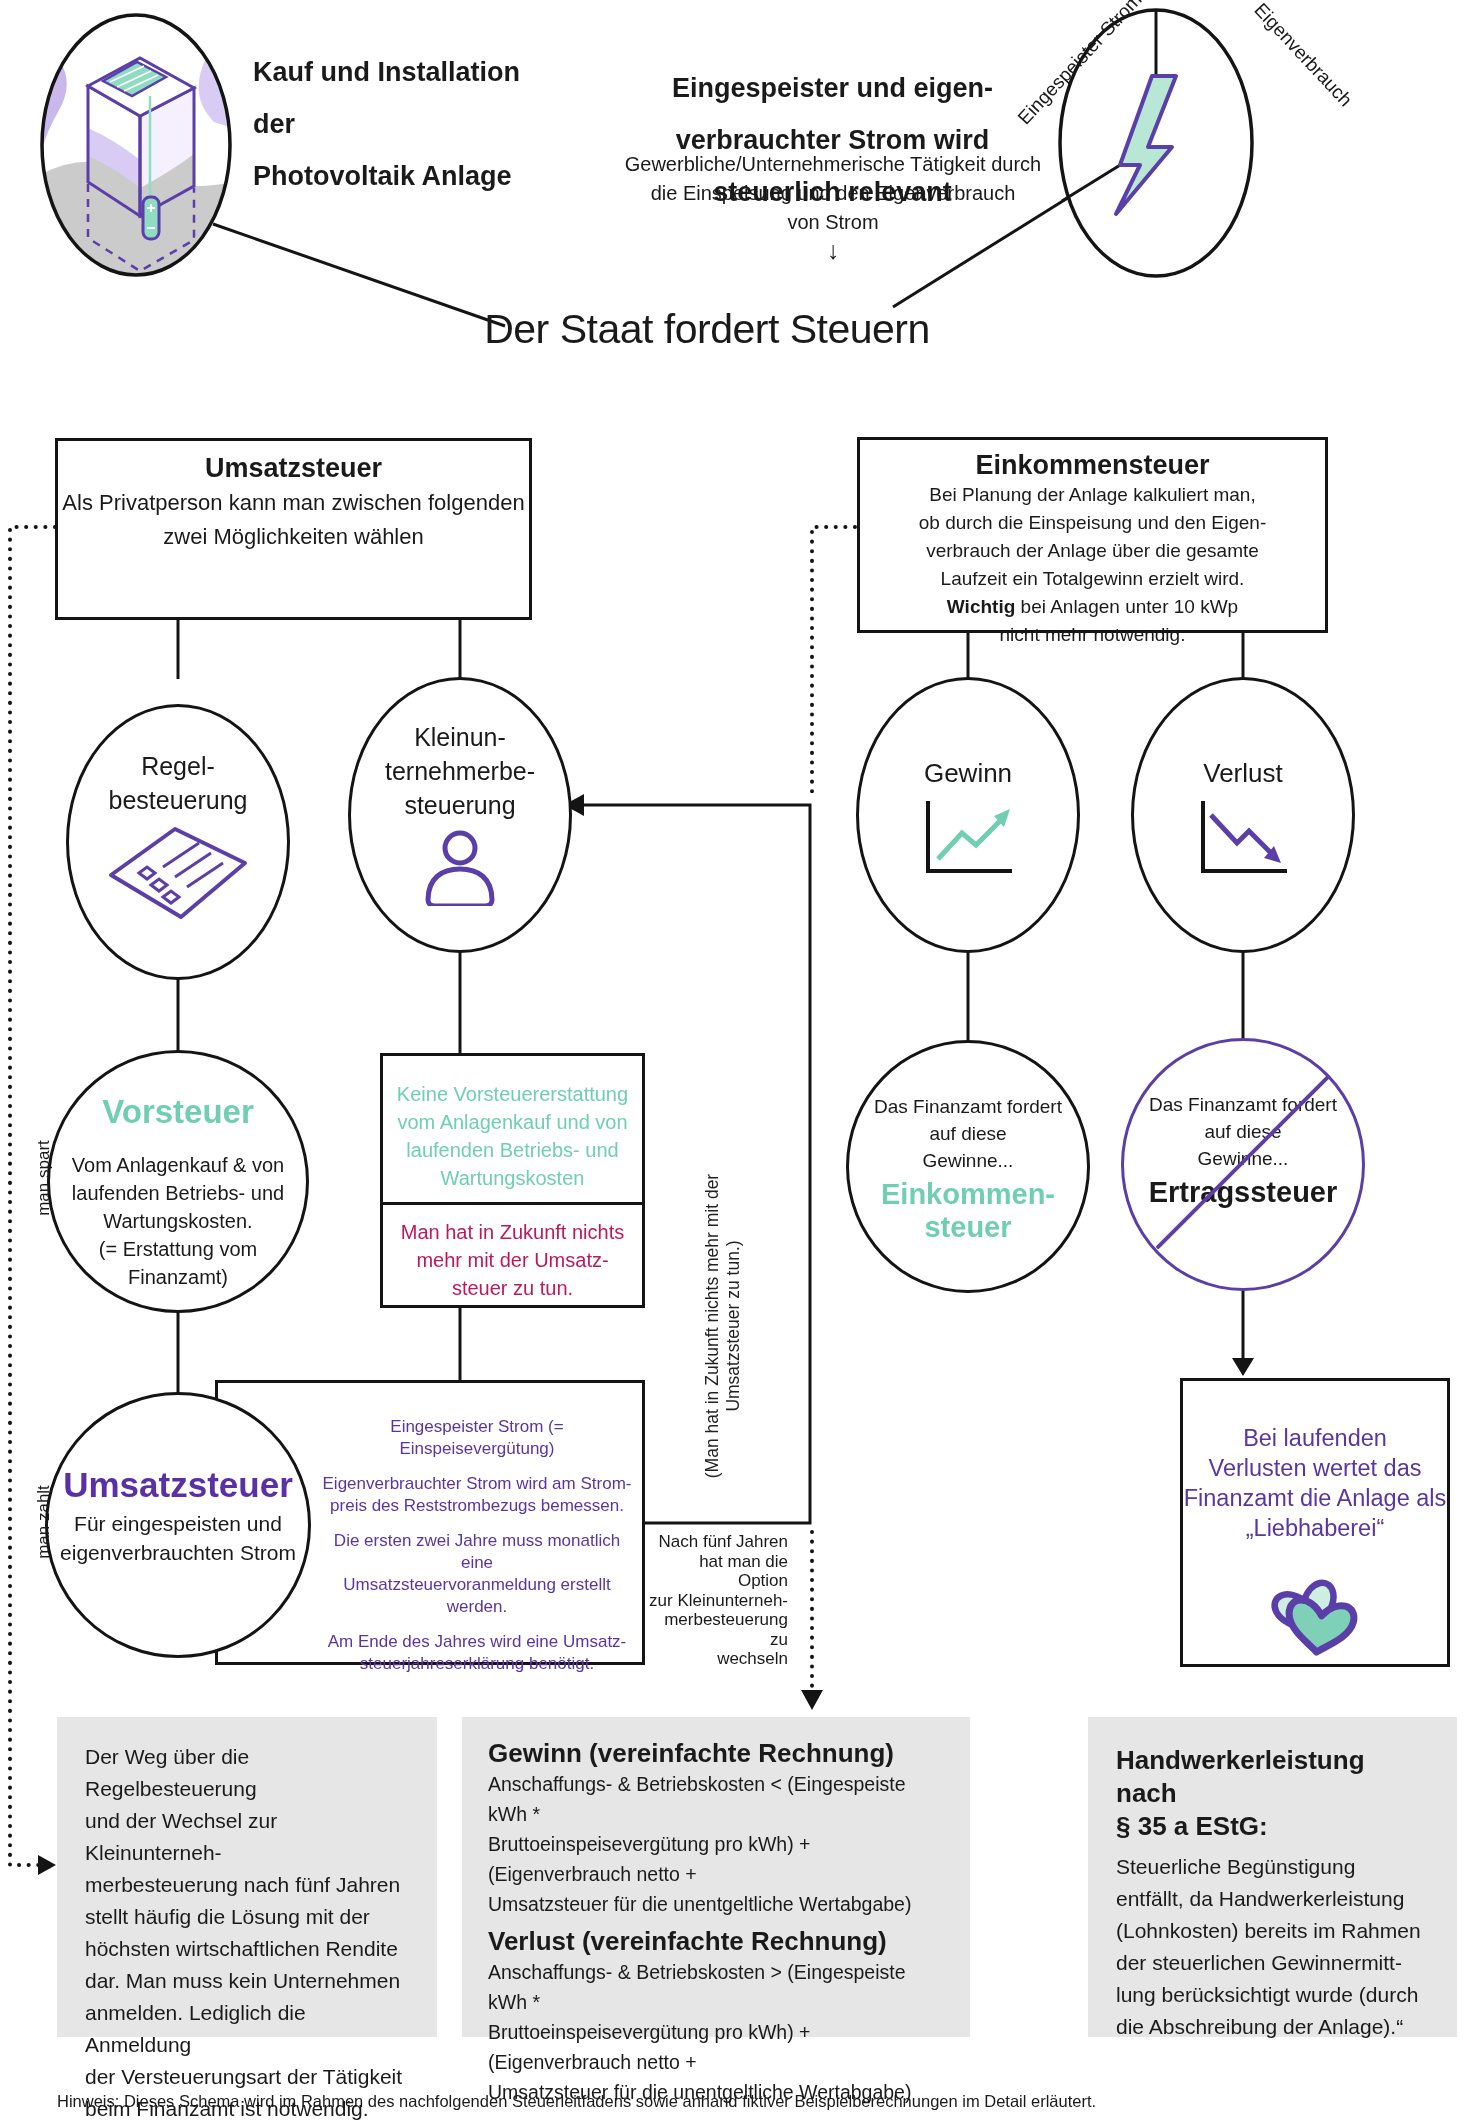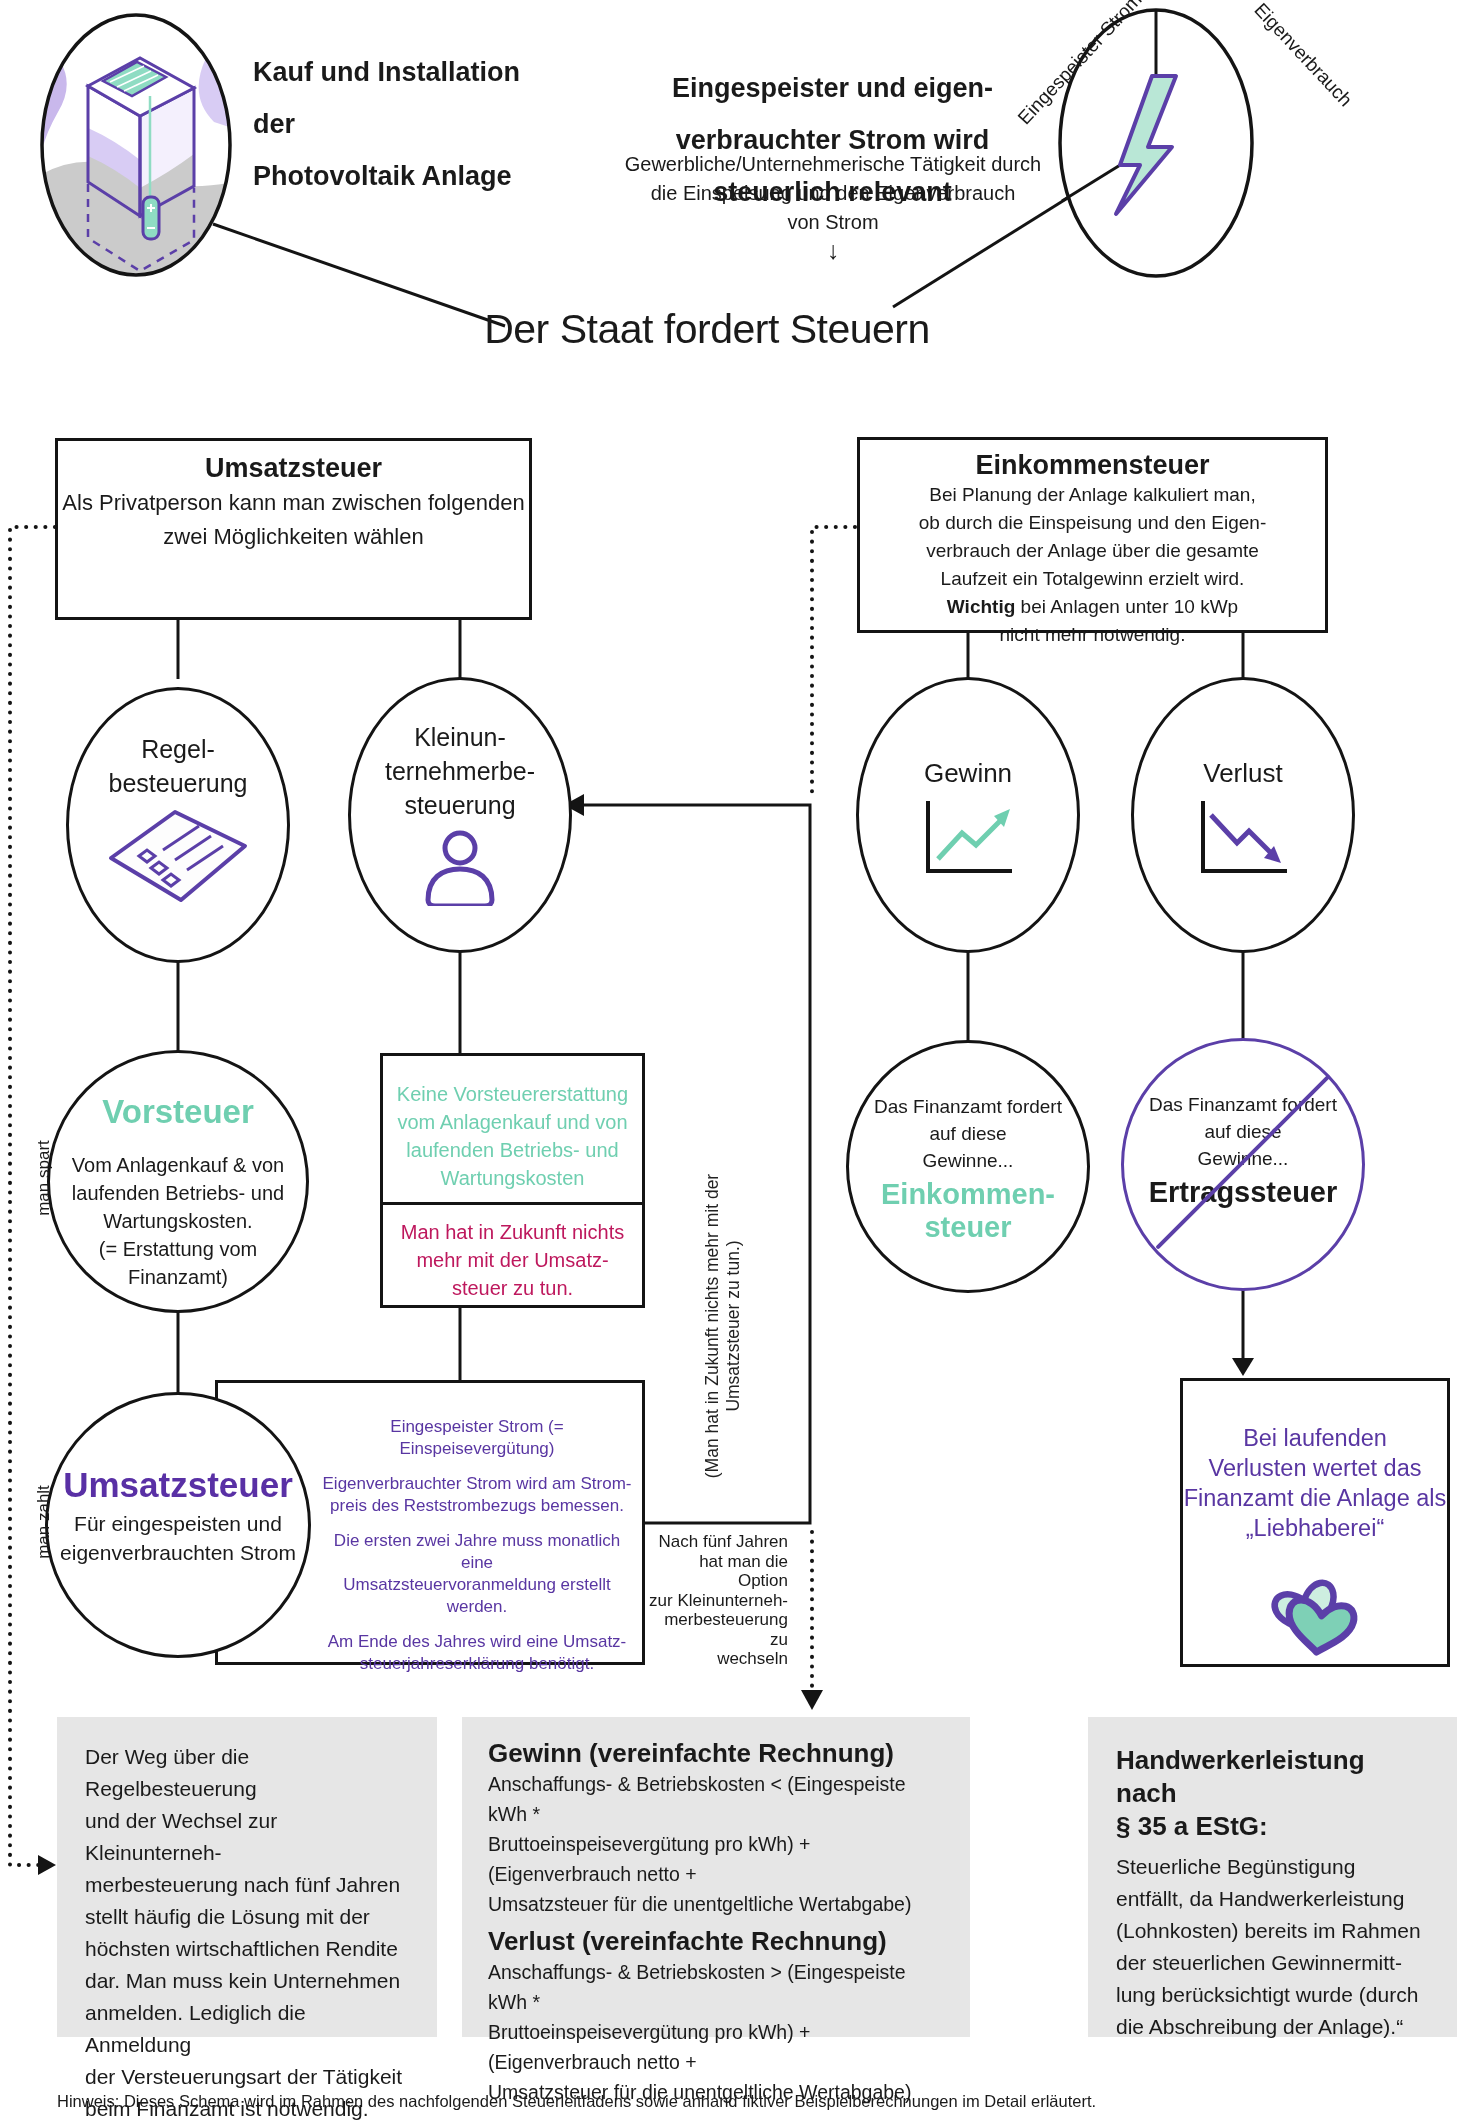--- a/index.html
+++ b/index.html
@@ -23,21 +23,21 @@
   #ownLbl{left:1228px;top:44px;width:150px;font-size:19px;transform:rotate(47deg);text-align:center}
   #midNote{left:533px;top:150px;width:600px;font-size:20px;line-height:29px}
   #dArrow{left:813px;top:236px;width:40px;font-size:25px;font-weight:bold}
   #heading{left:407px;top:306px;width:600px;font-size:41px;letter-spacing:-0.5px}
 
   #ustBox{left:55px;top:438px;width:477px;height:182px;padding-top:12px}
   #ustBox .body{font-size:22px;line-height:34px;margin-top:2px}
   #estBox{left:857px;top:437px;width:471px;height:196px;padding-top:10px}
   #estBox .body,#estBox .wline{font-size:19px;line-height:28px}
 
-  #cRegel{left:66px;top:687px;width:224px;height:276px;padding-top:42px;font-size:25px;line-height:34px}
+  #cRegel{left:66px;top:704px;width:224px;height:276px;padding-top:42px;font-size:25px;line-height:34px}
   #cKlein{left:348px;top:677px;width:224px;height:276px;padding-top:40px;font-size:25px;line-height:34px}
   #cGewinn{left:856px;top:677px;width:224px;height:276px;padding-top:78px;font-size:26px}
   #cVerlust{left:1131px;top:677px;width:224px;height:276px;padding-top:78px;font-size:26px}
   .ico{margin-top:6px}
   #cVor{left:47px;top:1050px;width:262px;height:263px;padding-top:40px}
   #cVor .t{font-size:33px;font-weight:bold}
   #cVor .b{font-size:20px;line-height:28px;margin-top:20px}
   #cUm{left:45px;top:1392px;width:266px;height:266px;padding-top:70px}
   #cUm .t{font-size:35px;font-weight:bold;color:#5930a5}
   #cUm .b{font-size:21px;line-height:29px;margin-top:4px}

